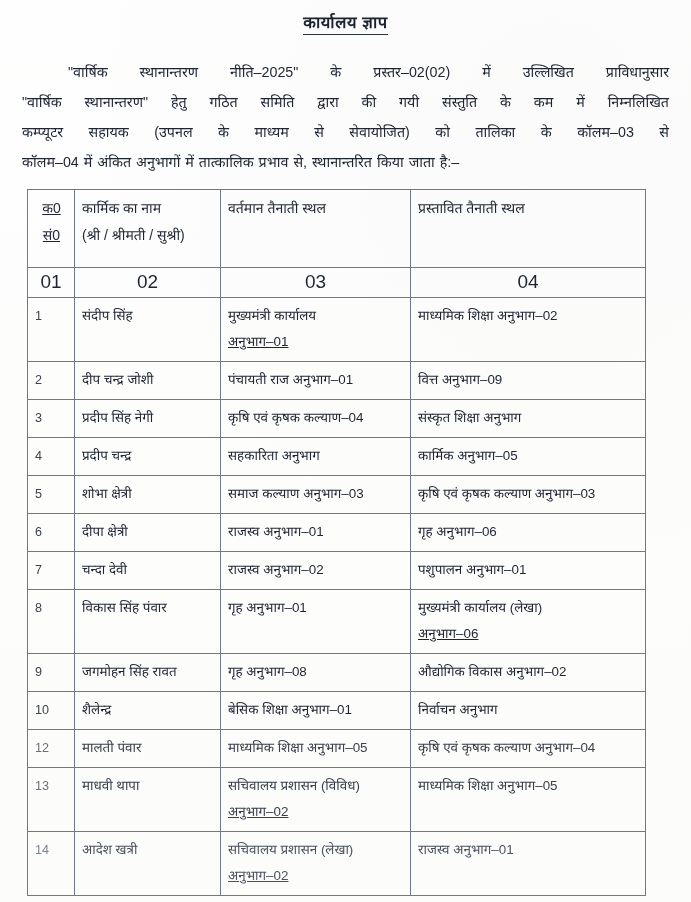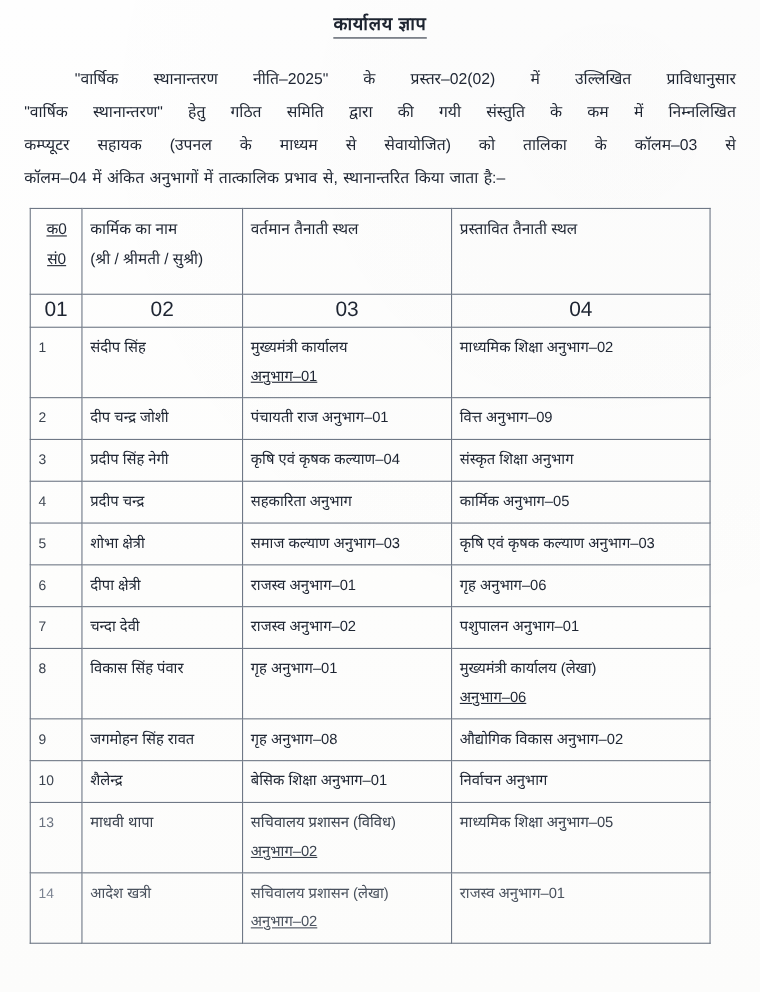--- a/index.html
+++ b/index.html
@@ -247,20 +247,26 @@
         </tr>
 
         <tr>
           <td class="sno">10</td>
           <td>शैलेन्द्र</td>
           <td>बेसिक शिक्षा अनुभाग–01</td>
           <td>निर्वाचन अनुभाग</td>
         </tr>
 
 
+        <tr class="fade-1">
+          <td class="sno">12</td>
+          <td>मालती पंवार</td>
+          <td>माध्यमिक शिक्षा अनुभाग–05</td>
+          <td>कृषि एवं कृषक कल्याण अनुभाग–04</td>
+        </tr>
 
         <tr class="fade-1">
           <td class="sno">13</td>
           <td>माधवी थापा</td>
           <td class="cellwrap">
             <span>सचिवालय प्रशासन (विविध)</span>
             <span class="l2">अनुभाग–02</span>
           </td>
           <td>माध्यमिक शिक्षा अनुभाग–05</td>
         </tr>

